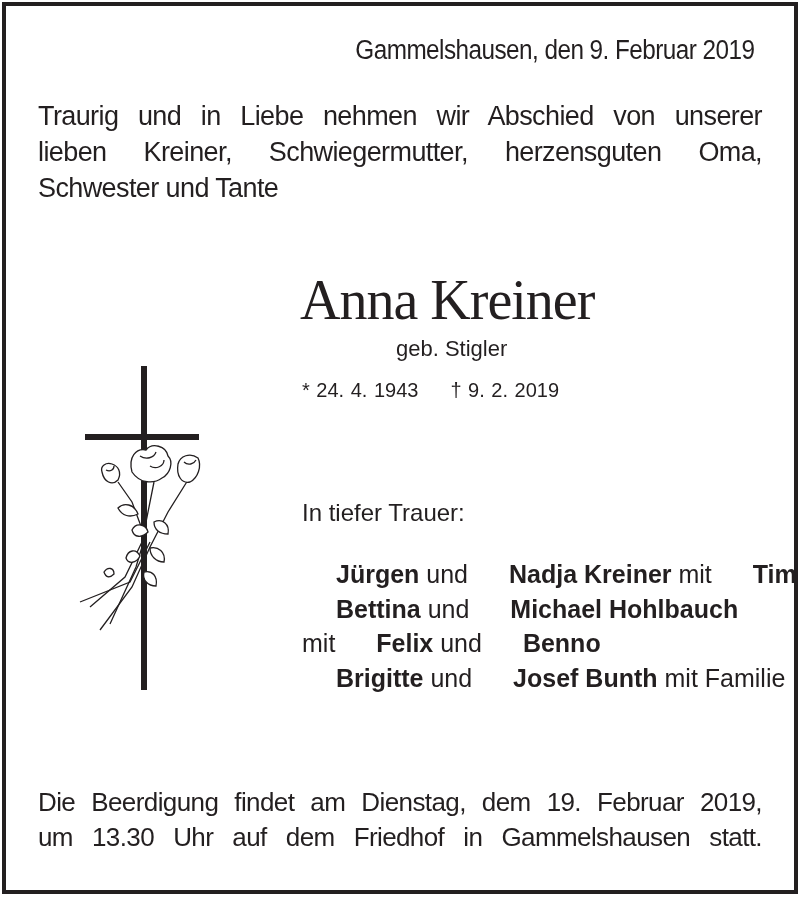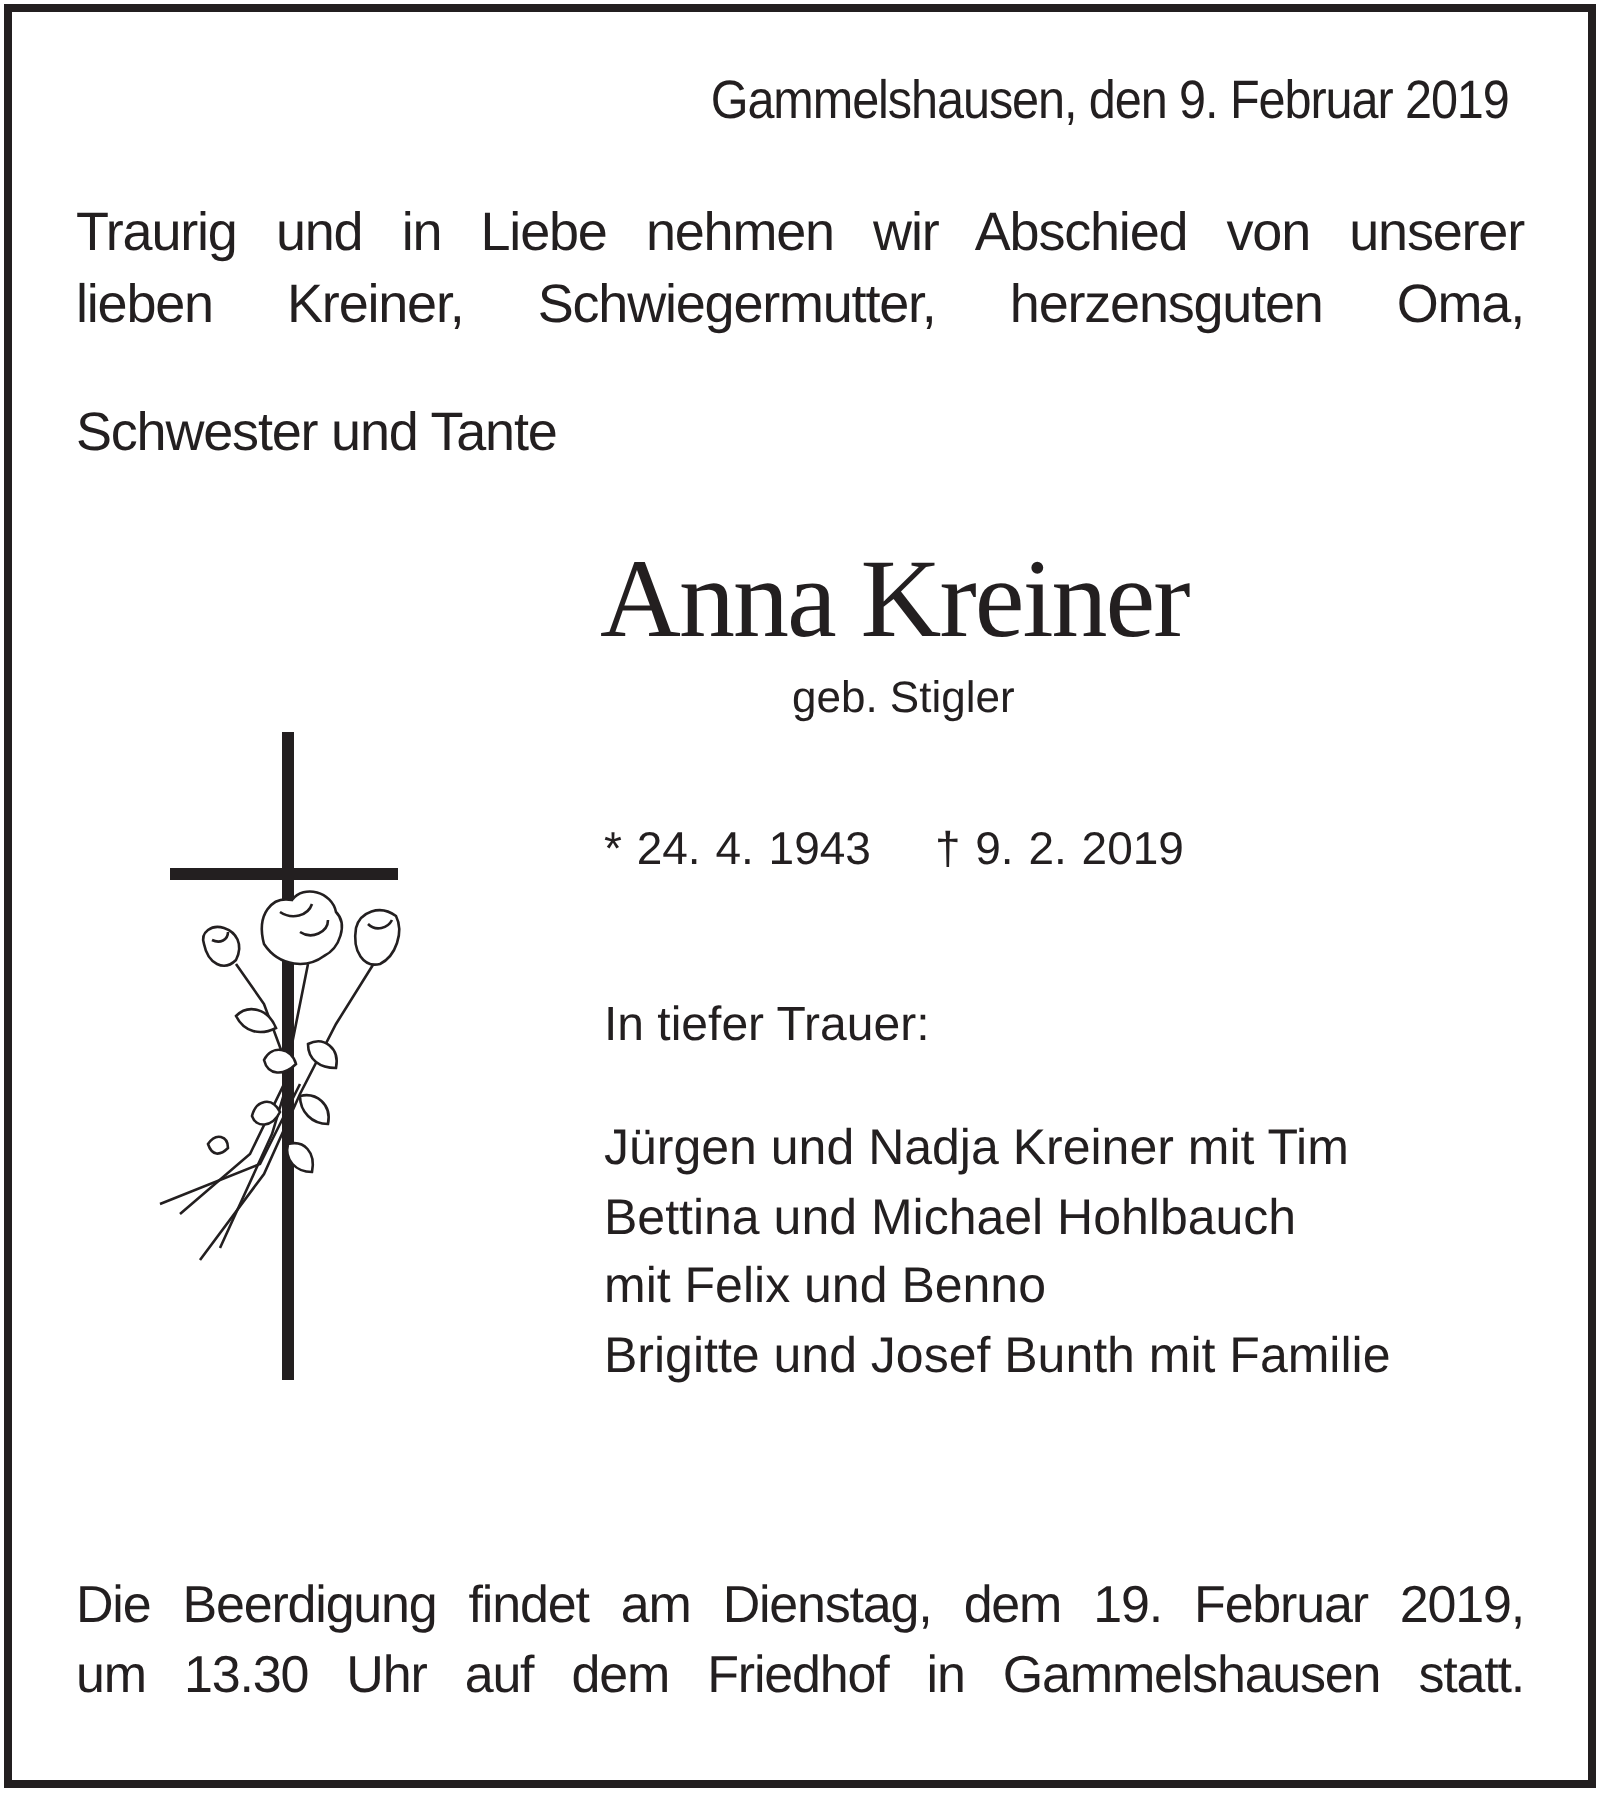--- a/index.html
+++ b/index.html
@@ -6,28 +6,28 @@
   body { width:800px; height:898px; position:relative; overflow:hidden;
          font-family:"Liberation Sans", sans-serif; color:#231f20; }
   .frame { position:absolute; left:2px; top:2px; width:788px; height:884px;
            border:4px solid #231f20; background:#fff; }
   .narrow { display:inline-block; transform-origin:left top; }
   .dateline { position:absolute; right:46px; top:35px; font-size:27px;
               letter-spacing:-0.6px; white-space:nowrap; }
   .intro { position:absolute; left:38px; top:98px; width:724px; font-size:27px;
            line-height:36px; letter-spacing:-0.6px; }
   .intro .line { display:block; text-align:justify; text-align-last:justify; white-space:nowrap; }
-  .intro .line.last { text-align-last:left;margin-top:28px; }
+  .intro .line.last { text-align-last:left; }
   .name { position:absolute; left:300px; top:268px; font-size:56px; letter-spacing:-1px;font-family:Liberation Serif, serif; }
   .birthname { position:absolute; left:396px; top:336px; font-size:22px; }
-  .dates { position:absolute; left:302px; top:379px; font-size:23px; word-spacing:1px;margin-top:32px; }
+  .dates { position:absolute; left:302px; top:379px; font-size:20px; word-spacing:1px; }
   .dates .gap { display:inline-block; width:32px; }
   .mourning { position:absolute; left:302px; top:499px; font-size:24px; }
   .mourners { position:absolute; left:302px; top:557px; font-size:25px; line-height:34.5px; }
-  .mourners b { font-weight:normal; }
+  .mourners b { font-weight:bold;margin-left:34px; }
   .funeral { position:absolute; left:38px; top:785px; width:724px; font-size:26px;
              line-height:35px; letter-spacing:-0.6px; }
   .funeral .line { display:block; text-align:justify; text-align-last:justify; white-space:nowrap; }
   .emblem { position:absolute; left:70px; top:362px; width:140px; height:330px; }
 </style>
 </head>
 <body>
 
 <div class="frame"></div>
 

